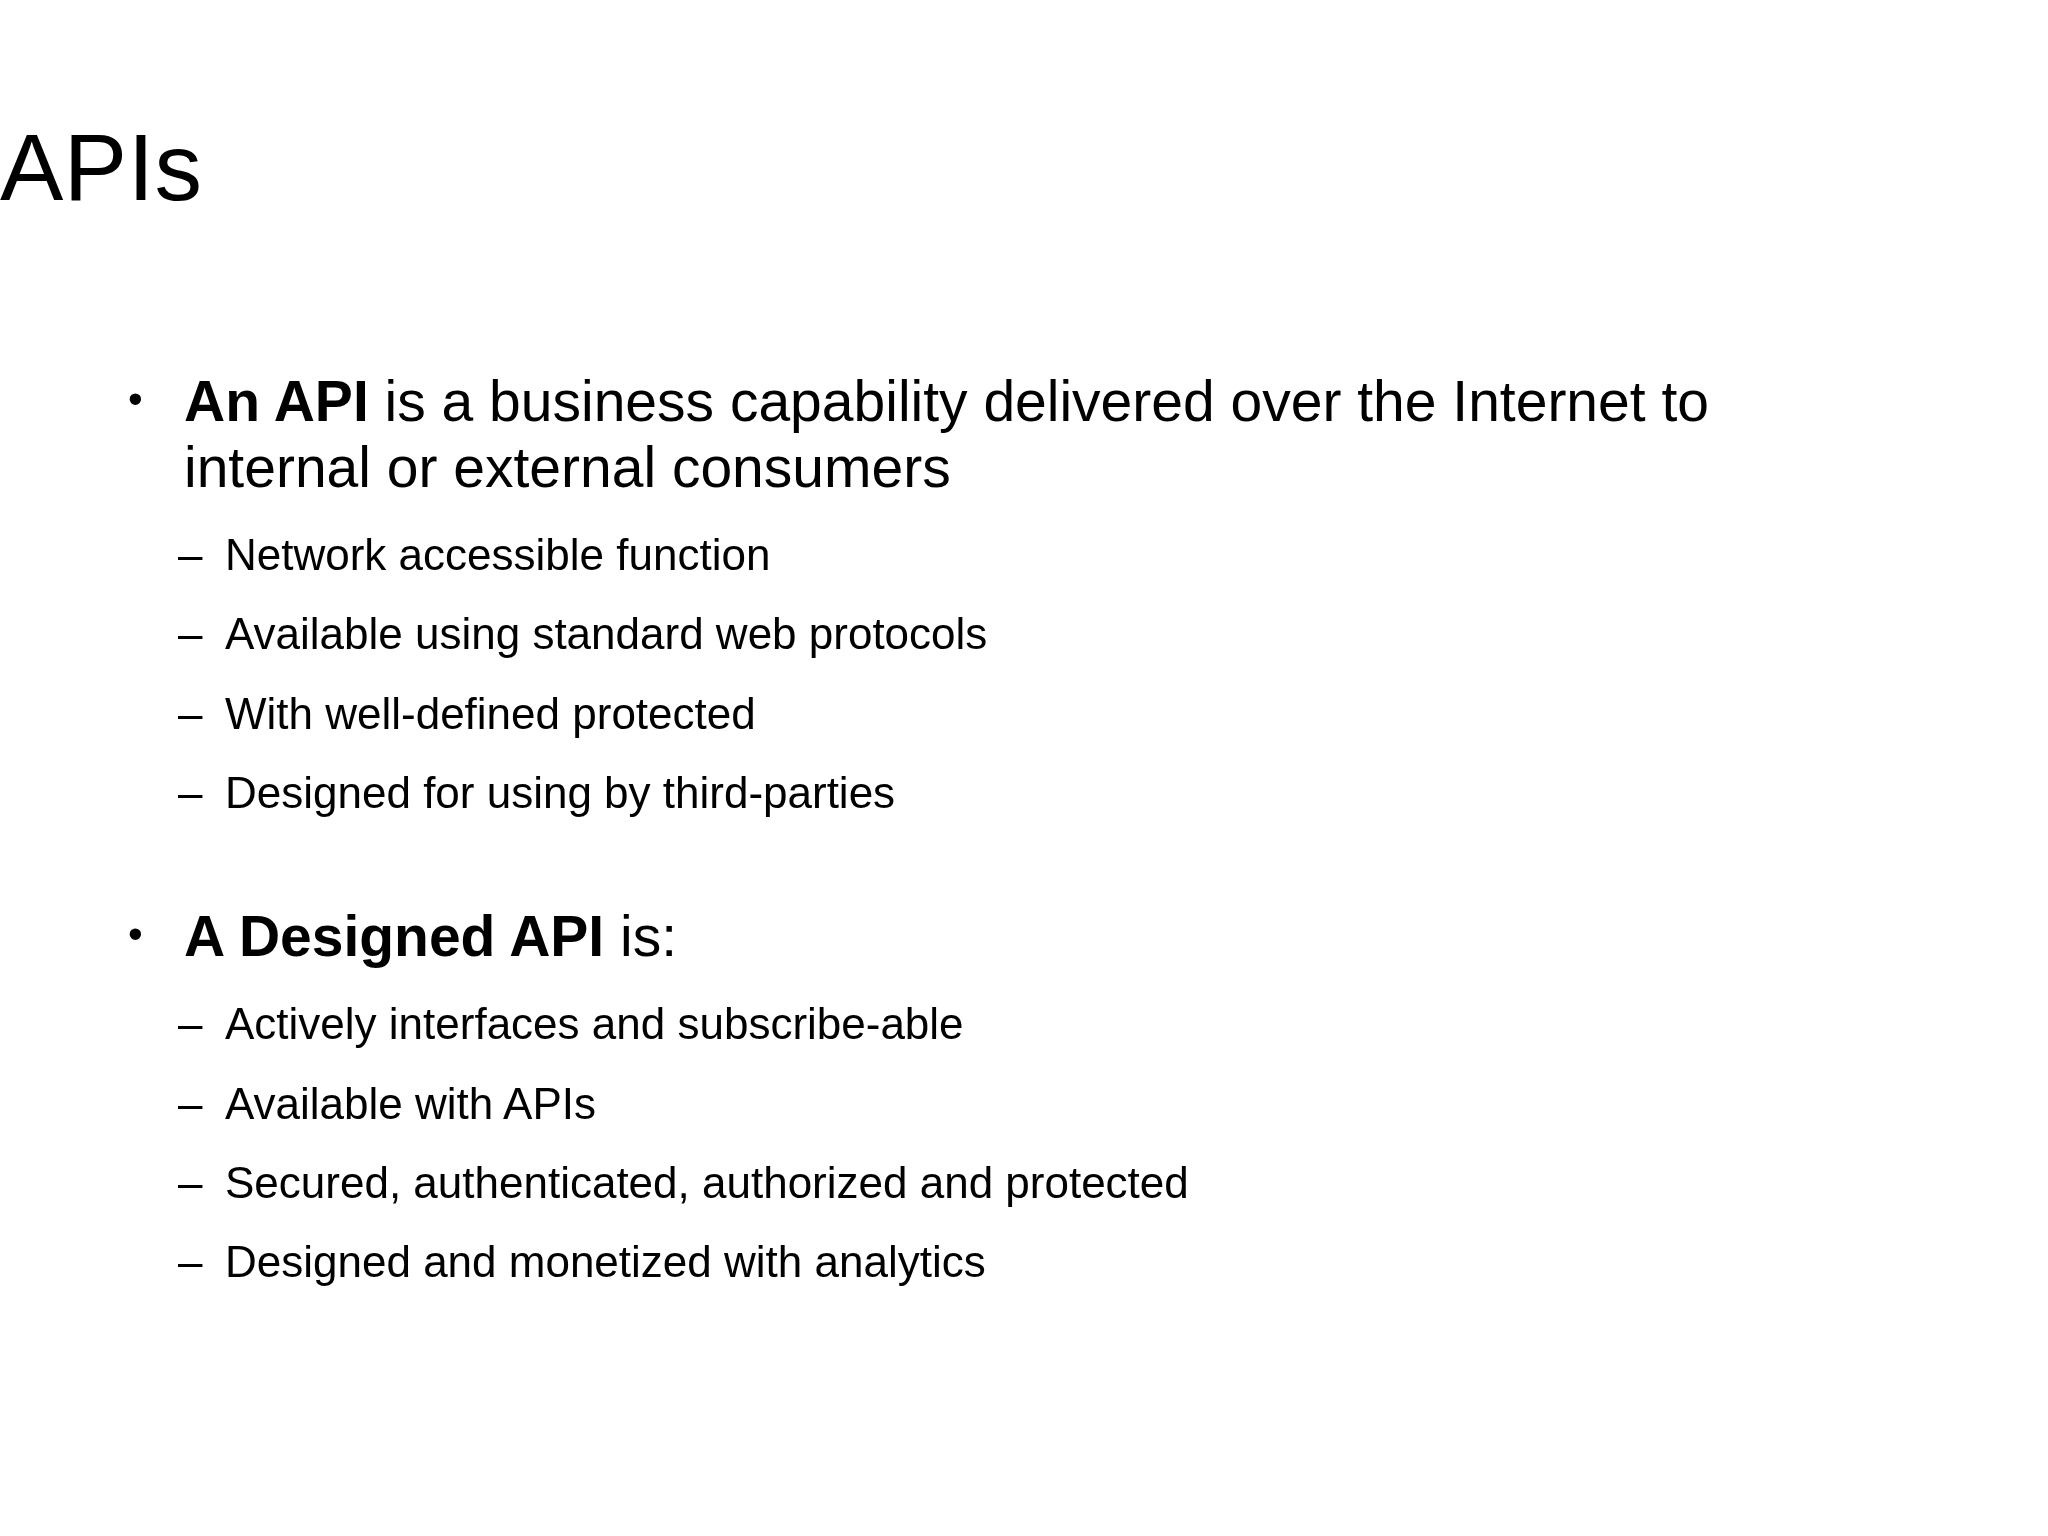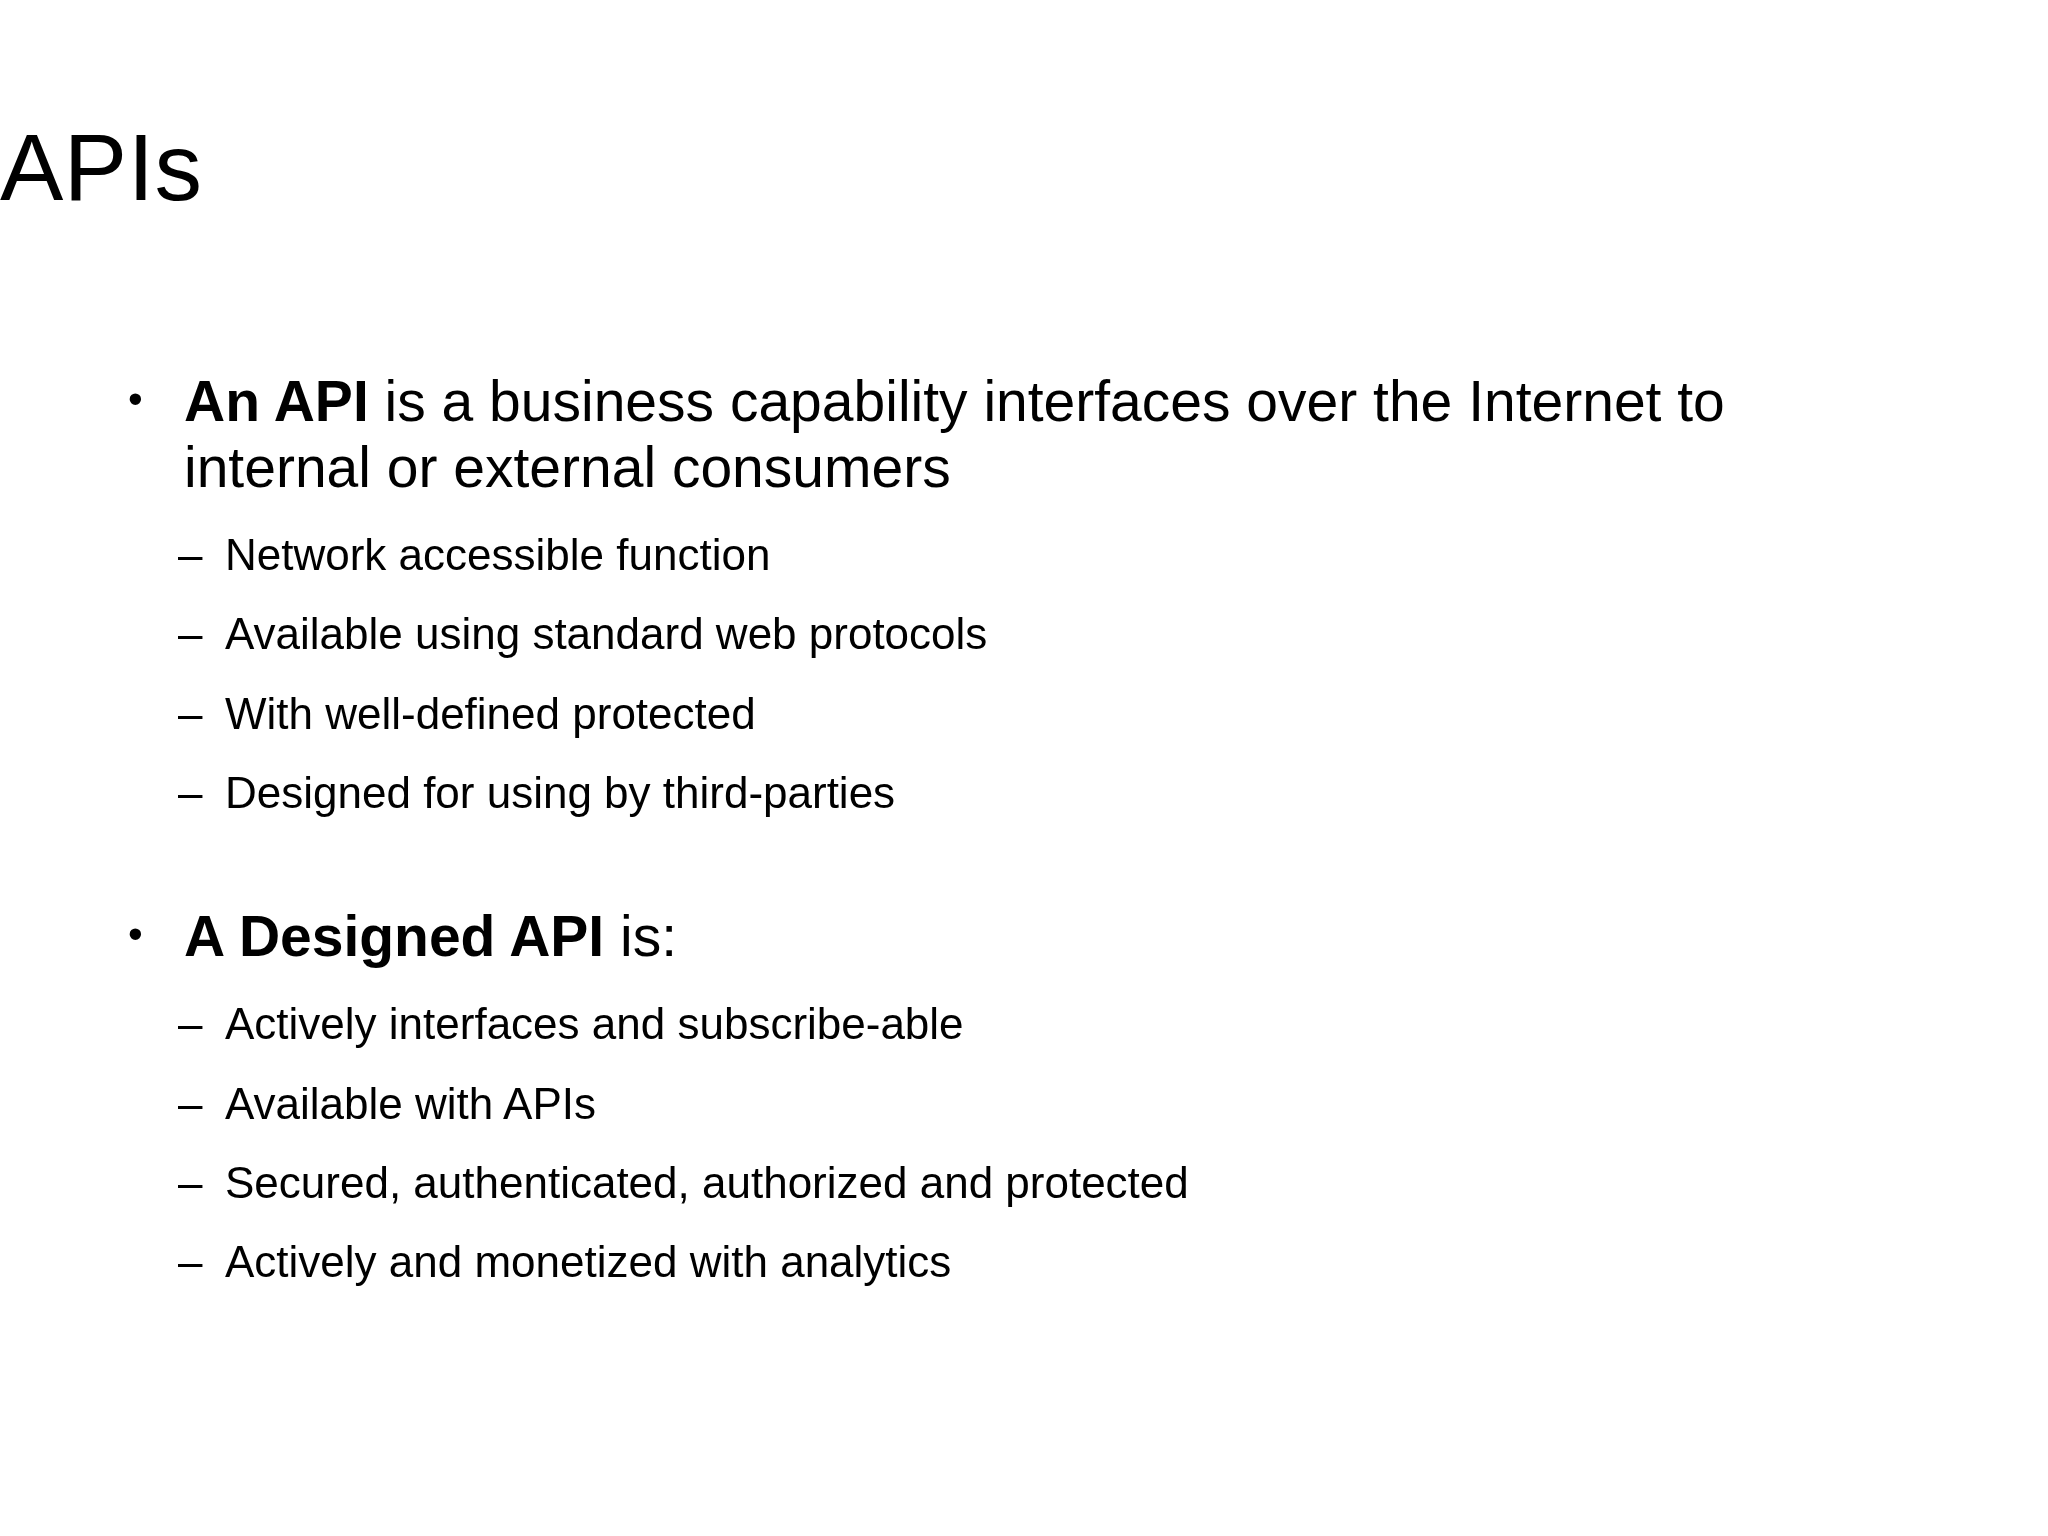--- a/index.html
+++ b/index.html
@@ -111,21 +111,21 @@
 <div class="slide">
 
   <div class="slide-title">APIs</div>
 
   <div class="body-block">
 
     <div class="group-1">
 
       <div class="l1">
         <span class="marker">•</span>
-        <span class="l1-text"><span class="lead">An API</span><span> is a business capability interfaces over the Internet to internal or external consumers</span></span>
+        <span class="l1-text"><span class="lead">An API</span><span> is a business capability delivered over the Internet to internal or external consumers</span></span>
       </div>
 
       <div class="l2">
         <span class="marker">–</span>
         <span class="l2-text">Network accessible function</span>
       </div>
 
       <div class="l2">
         <span class="marker">–</span>
         <span class="l2-text">Available using standard web protocols</span>
@@ -162,19 +162,19 @@
         <span class="l2-text">Available with APIs</span>
       </div>
 
       <div class="l2">
         <span class="marker">–</span>
         <span class="l2-text">Secured, authenticated, authorized and protected</span>
       </div>
 
       <div class="l2">
         <span class="marker">–</span>
-        <span class="l2-text">Actively and monetized with analytics</span>
+        <span class="l2-text">Designed and monetized with analytics</span>
       </div>
 
     </div>
 
   </div>
 </div>
 
 </body></html>

